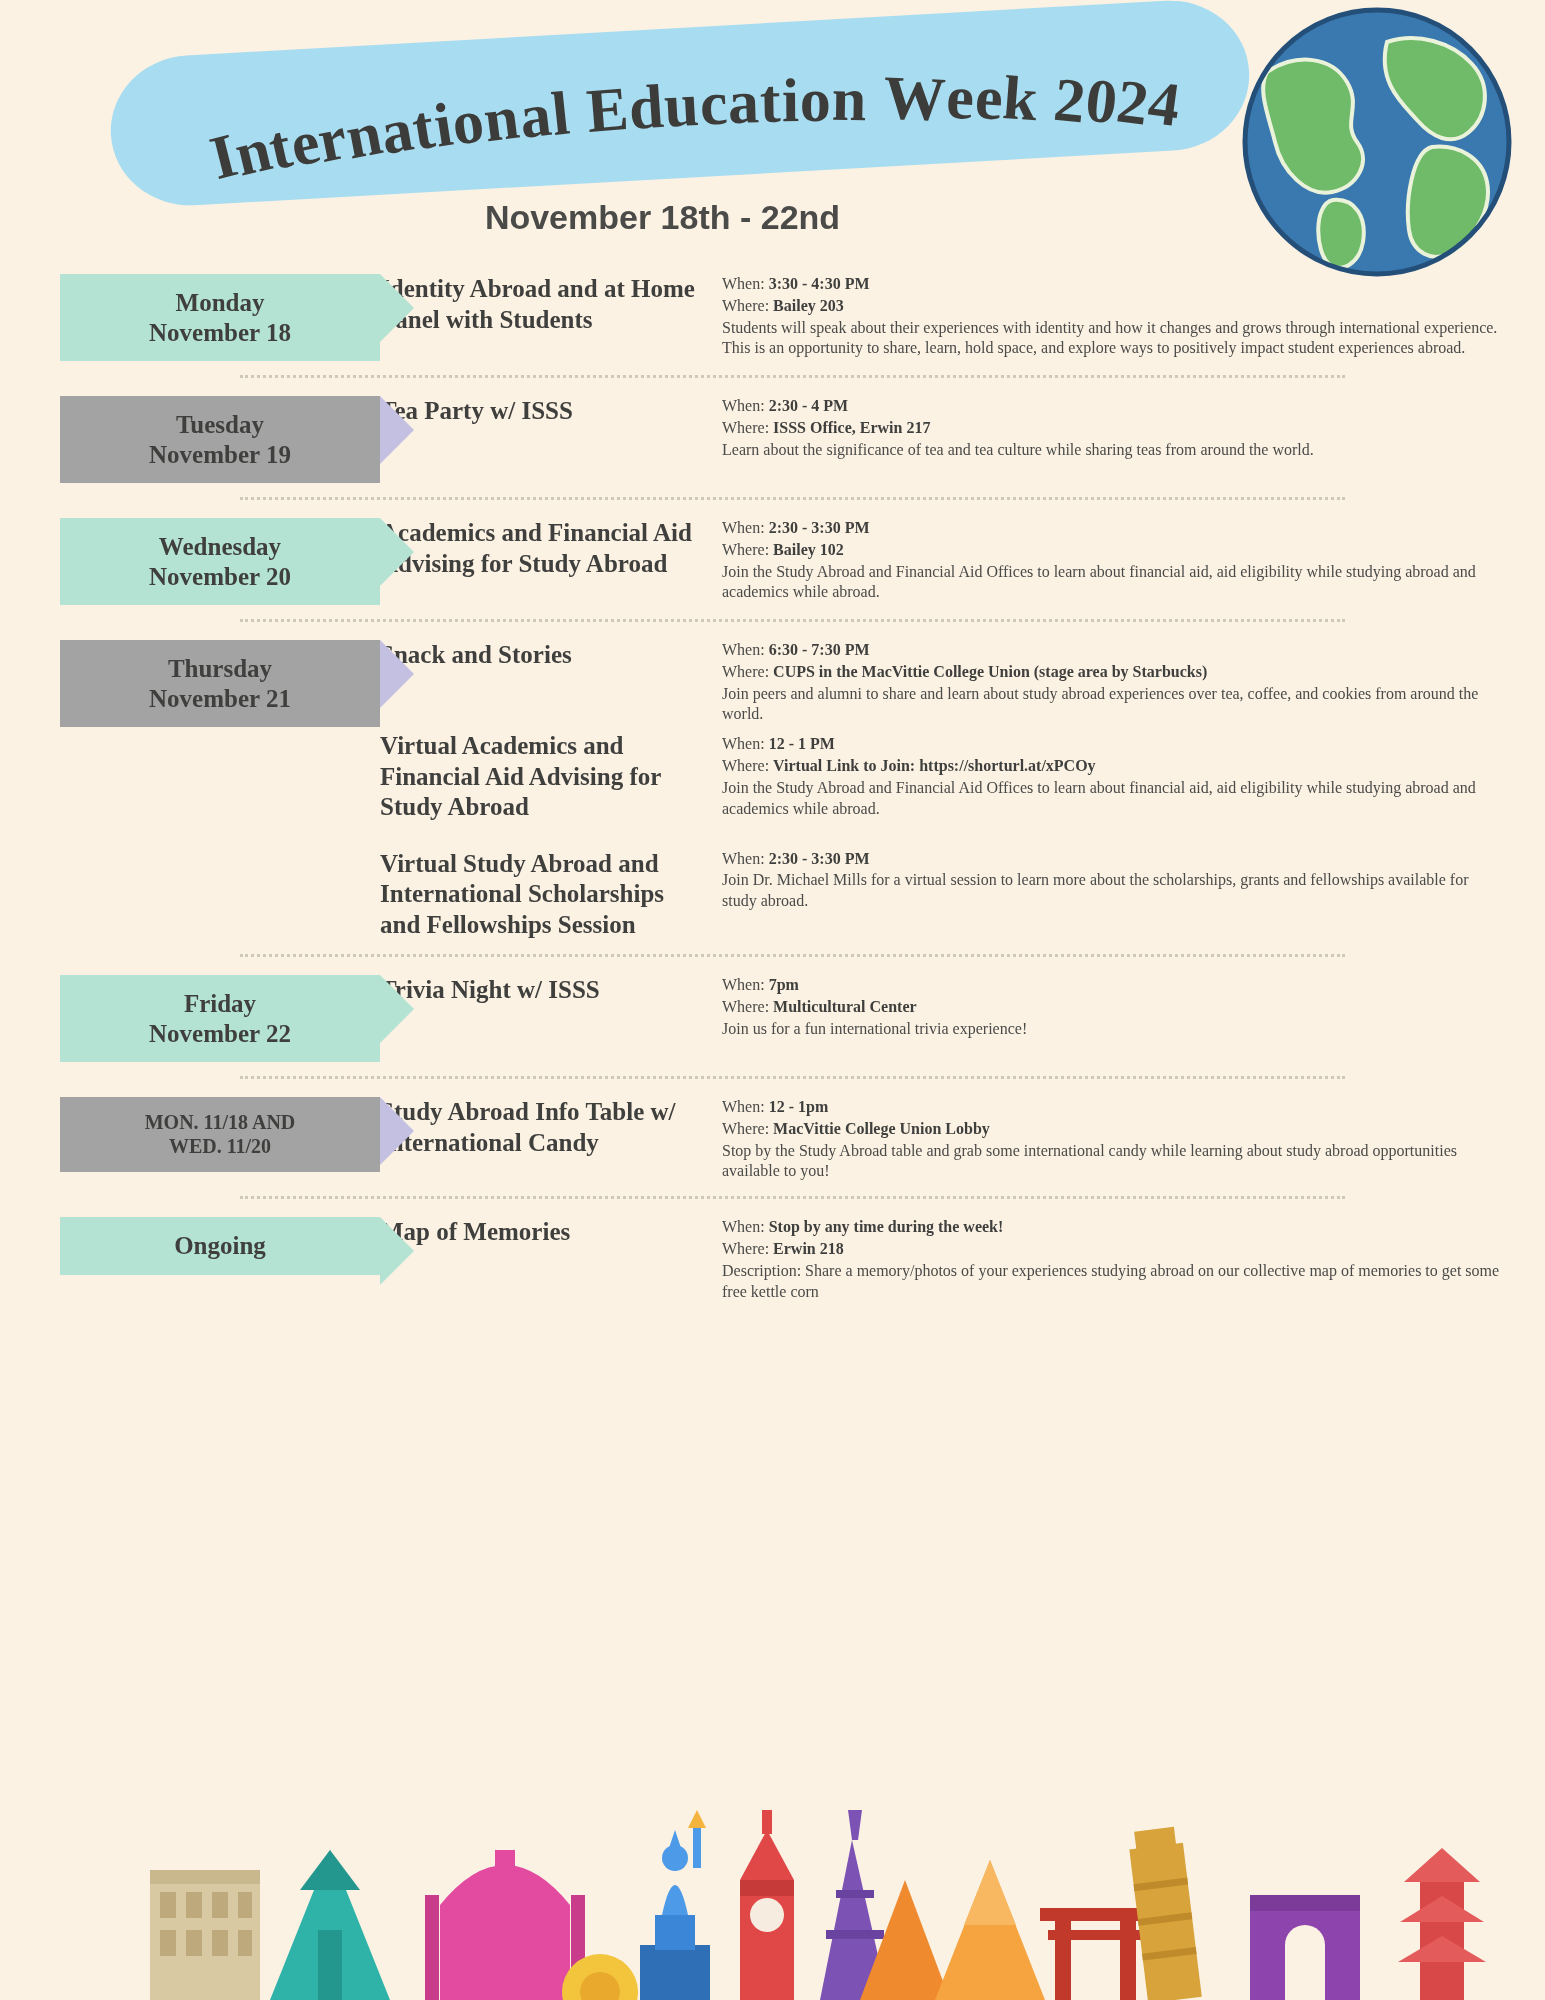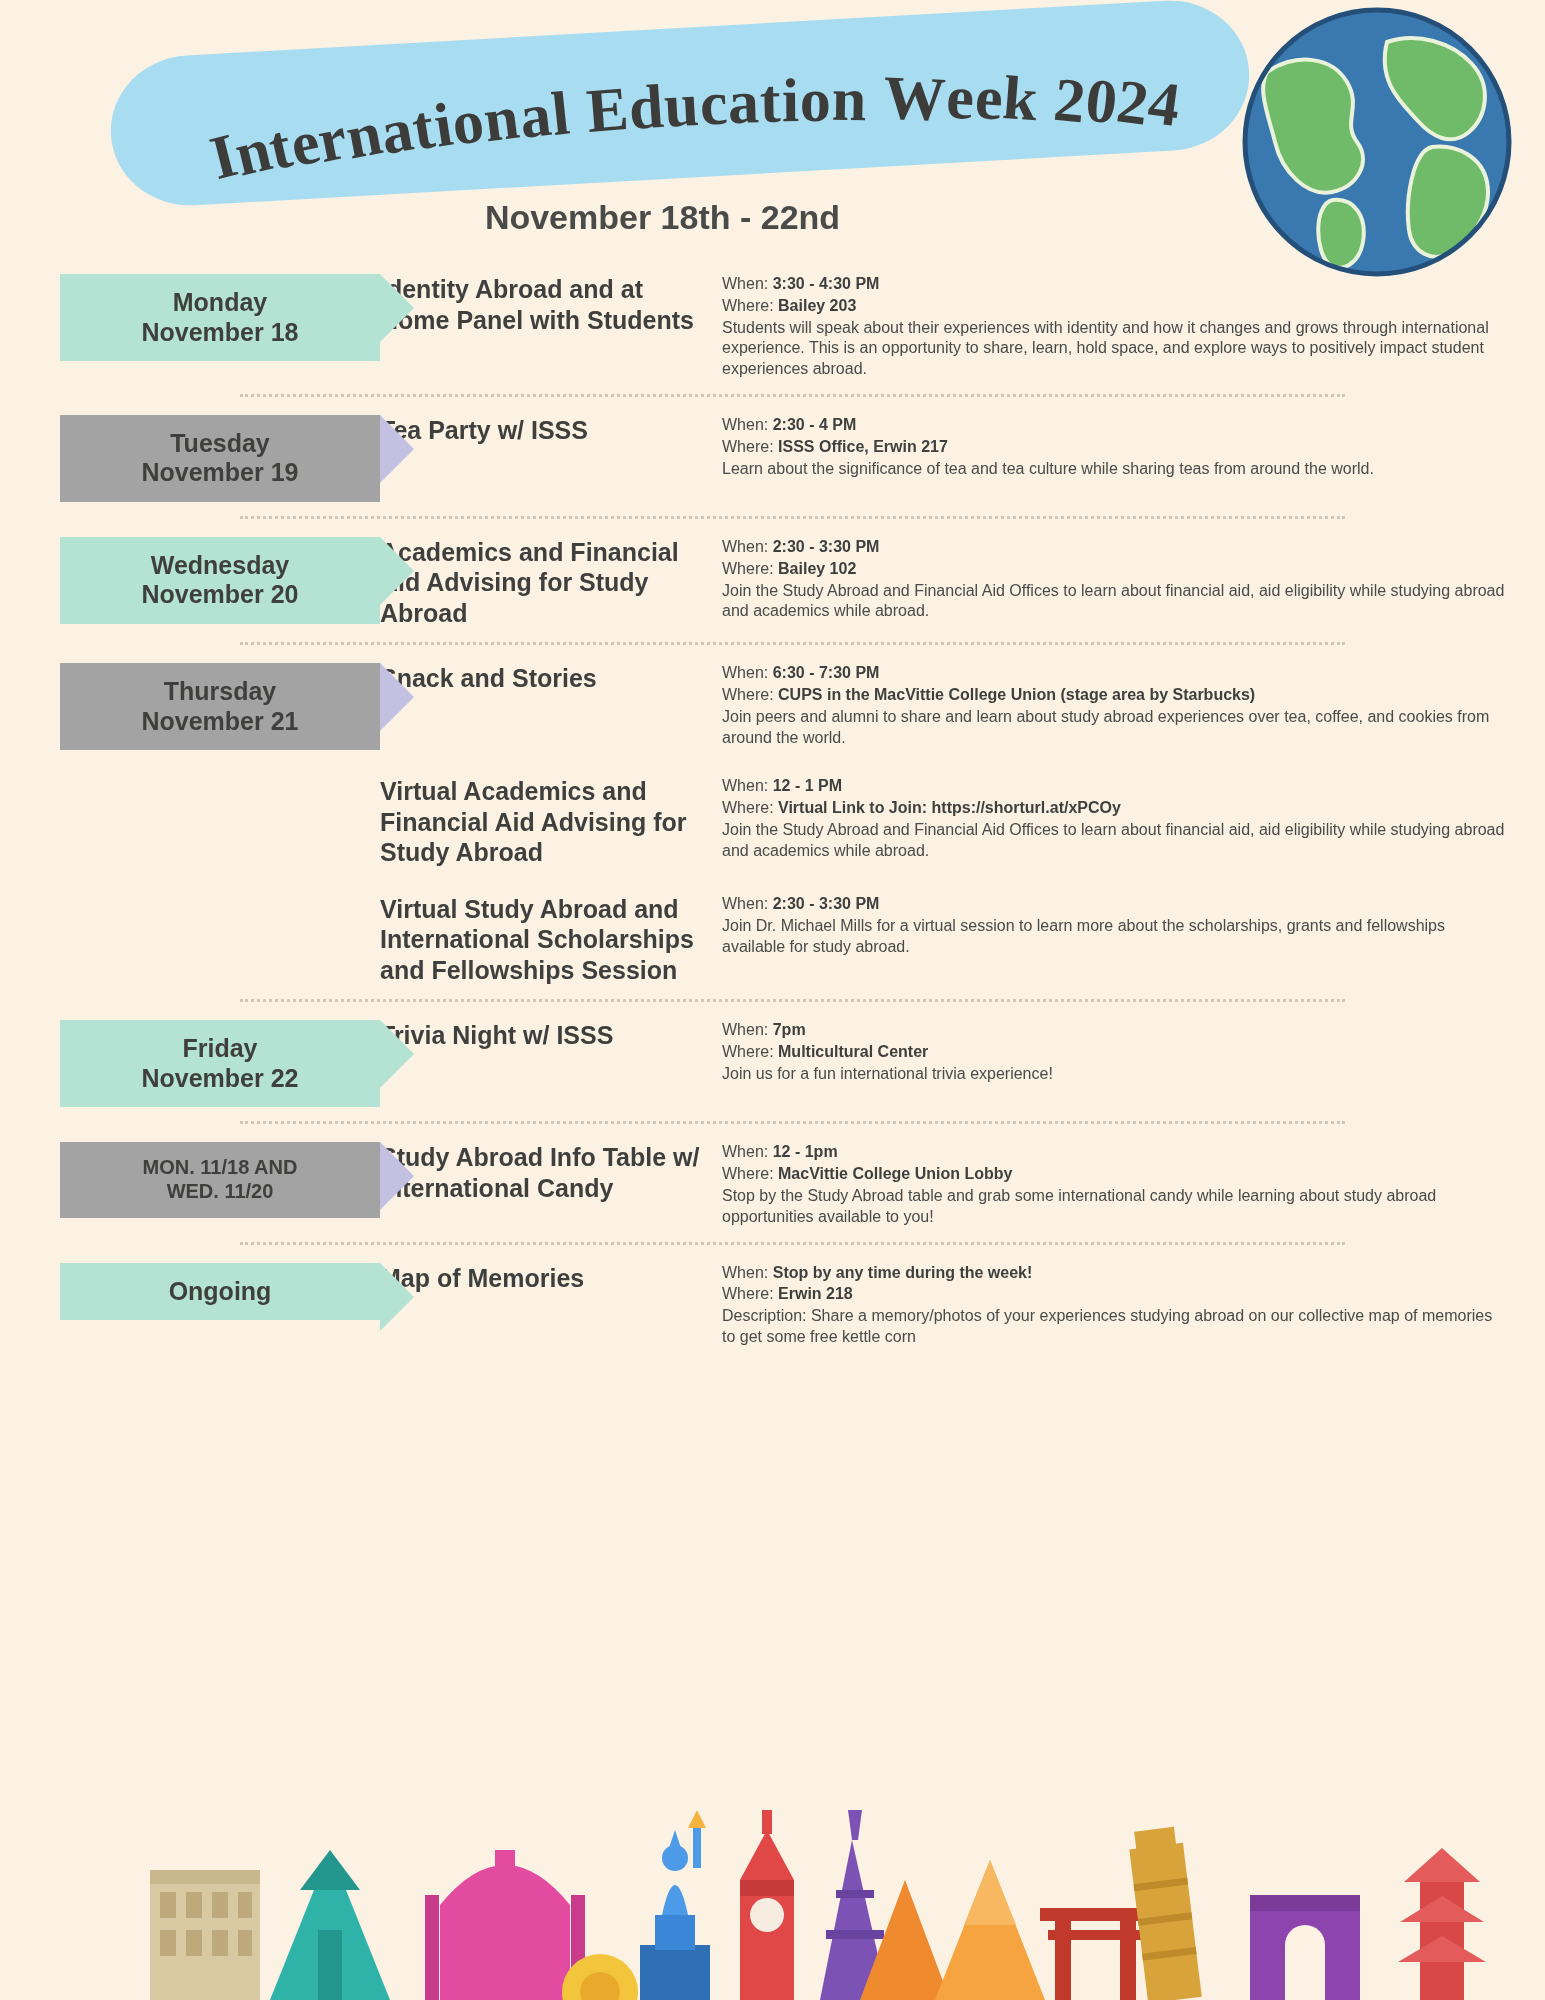--- a/index.html
+++ b/index.html
@@ -64,20 +64,21 @@
     right: 28px;
     top: 2px;
     width: 280px;
     height: 280px;
   }
 
   
   .schedule {
     position: relative;
     padding: 0 40px 0 60px;
+    font-family: Liberation Serif, serif;
   }
   .row {
     display: flex;
     align-items: flex-start;
     position: relative;
   }
   .daytag-cell {
     width: 320px;
     flex: 0 0 320px;
     padding-top: 4px;
@@ -227,21 +228,21 @@
       </div>
     </div>
     <div class="event-title">Snack and Stories</div>
     <div class="event-details">
       <div class="line"><span>When:</span> <b>6:30 - 7:30 PM</b></div>
       <div class="line"><span>Where:</span> <b>CUPS in the MacVittie College Union (stage area by Starbucks)</b></div>
       <div class="desc">Join peers and alumni to share and learn about study abroad experiences over tea, coffee, and cookies from around the world.</div>
     </div>
   </div>
 
-  <div class="row" style="margin-top:22px;">
+  <div class="row" style="align-items:center;">
     <div class="daytag-cell"></div>
     <div class="event-title">Virtual Academics and Financial Aid Advising for Study Abroad</div>
     <div class="event-details">
       <div class="line"><span>When:</span> <b>12 - 1 PM</b></div>
       <div class="line"><span>Where:</span> <b>Virtual Link to Join: https://shorturl.at/xPCOy</b></div>
       <div class="desc">Join the Study Abroad and Financial Aid Offices to learn about financial aid, aid eligibility while studying abroad and academics while abroad.</div>
     </div>
   </div>
 
   <div class="row" style="margin-top:22px;">

